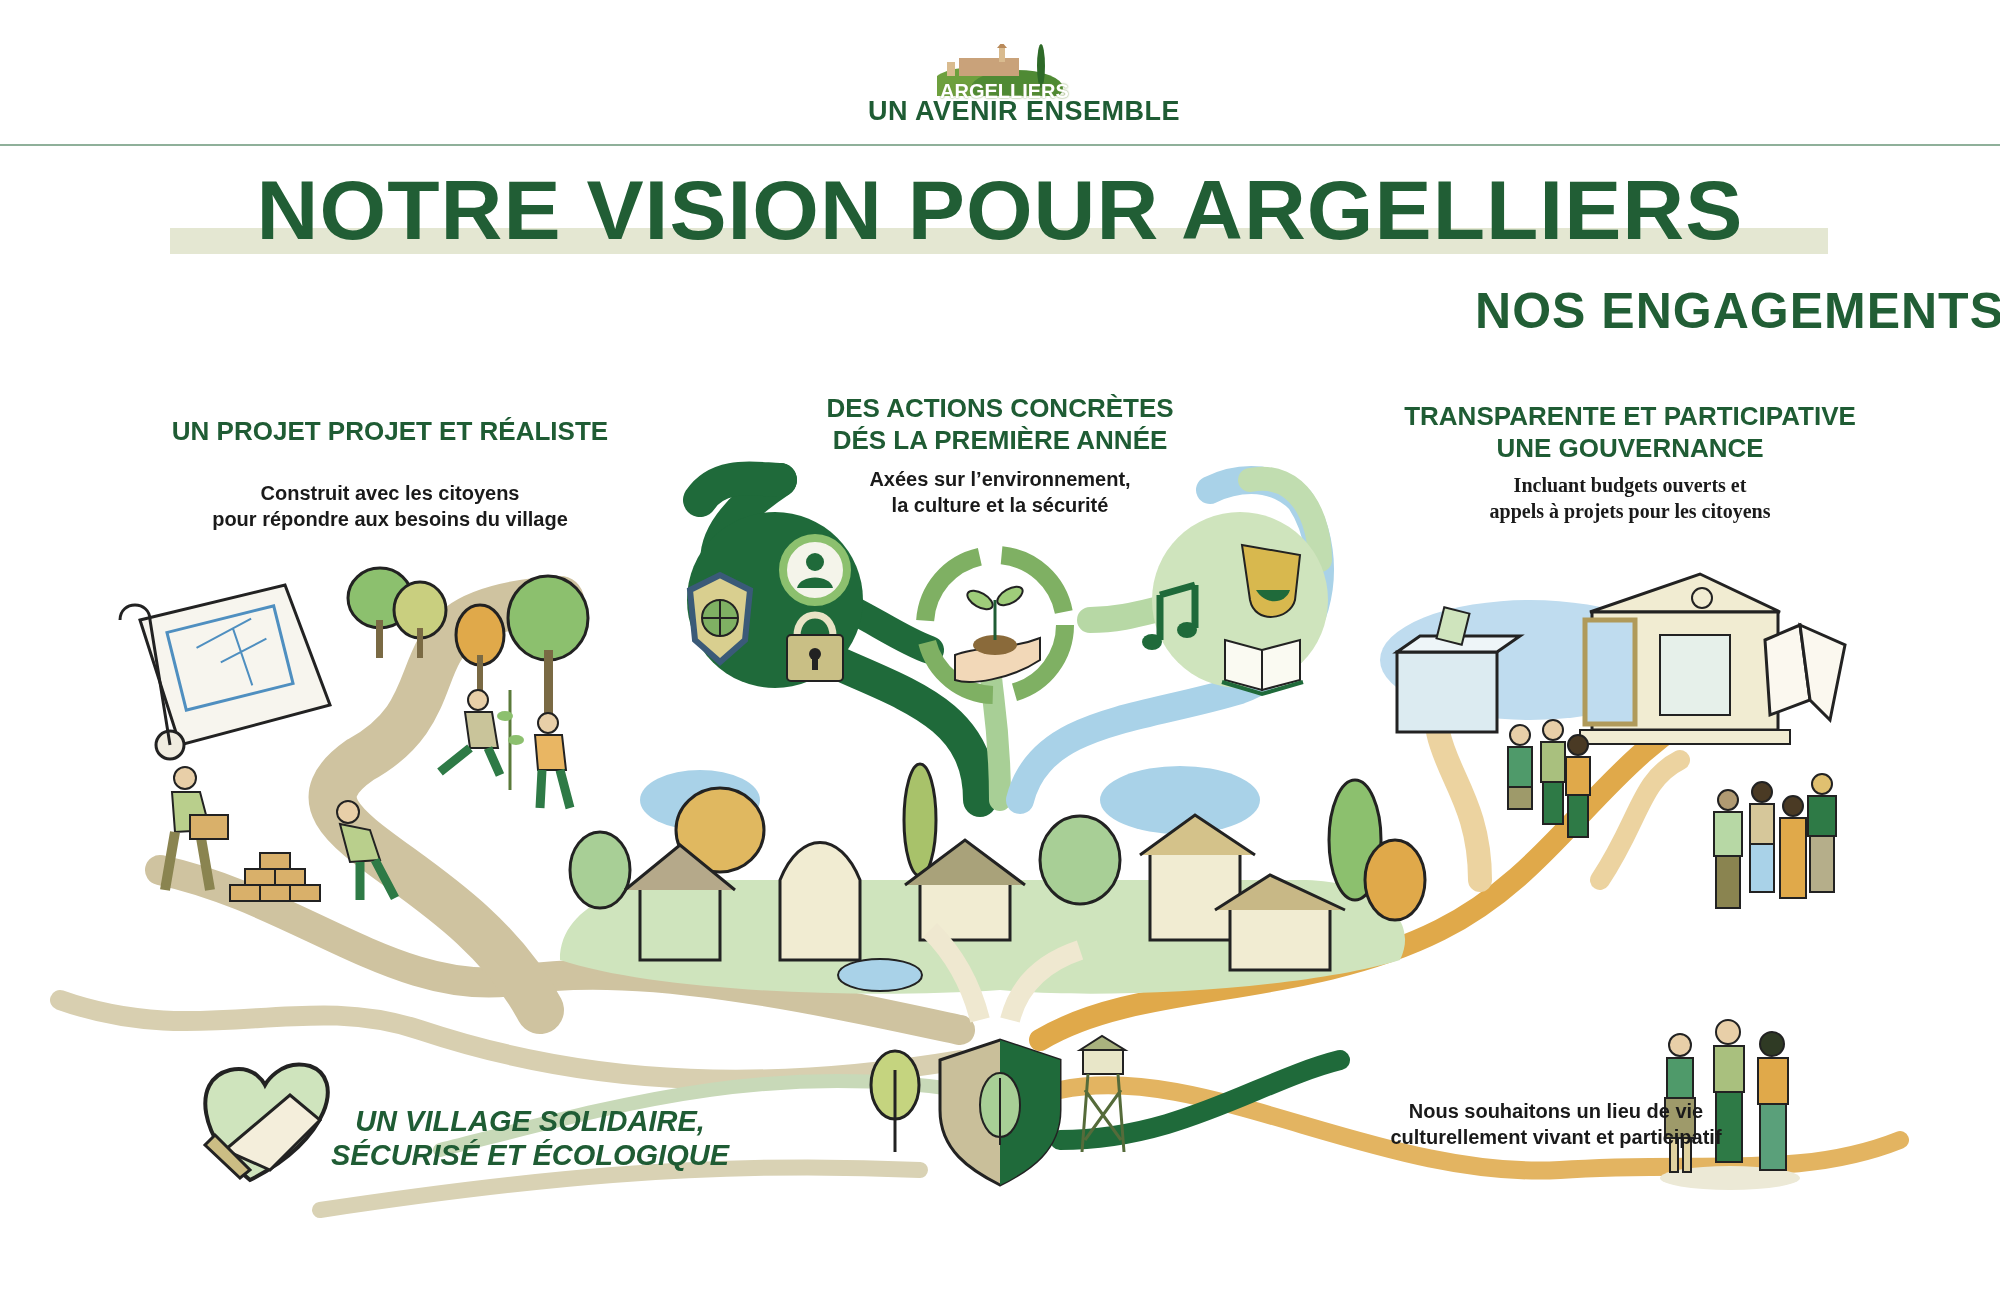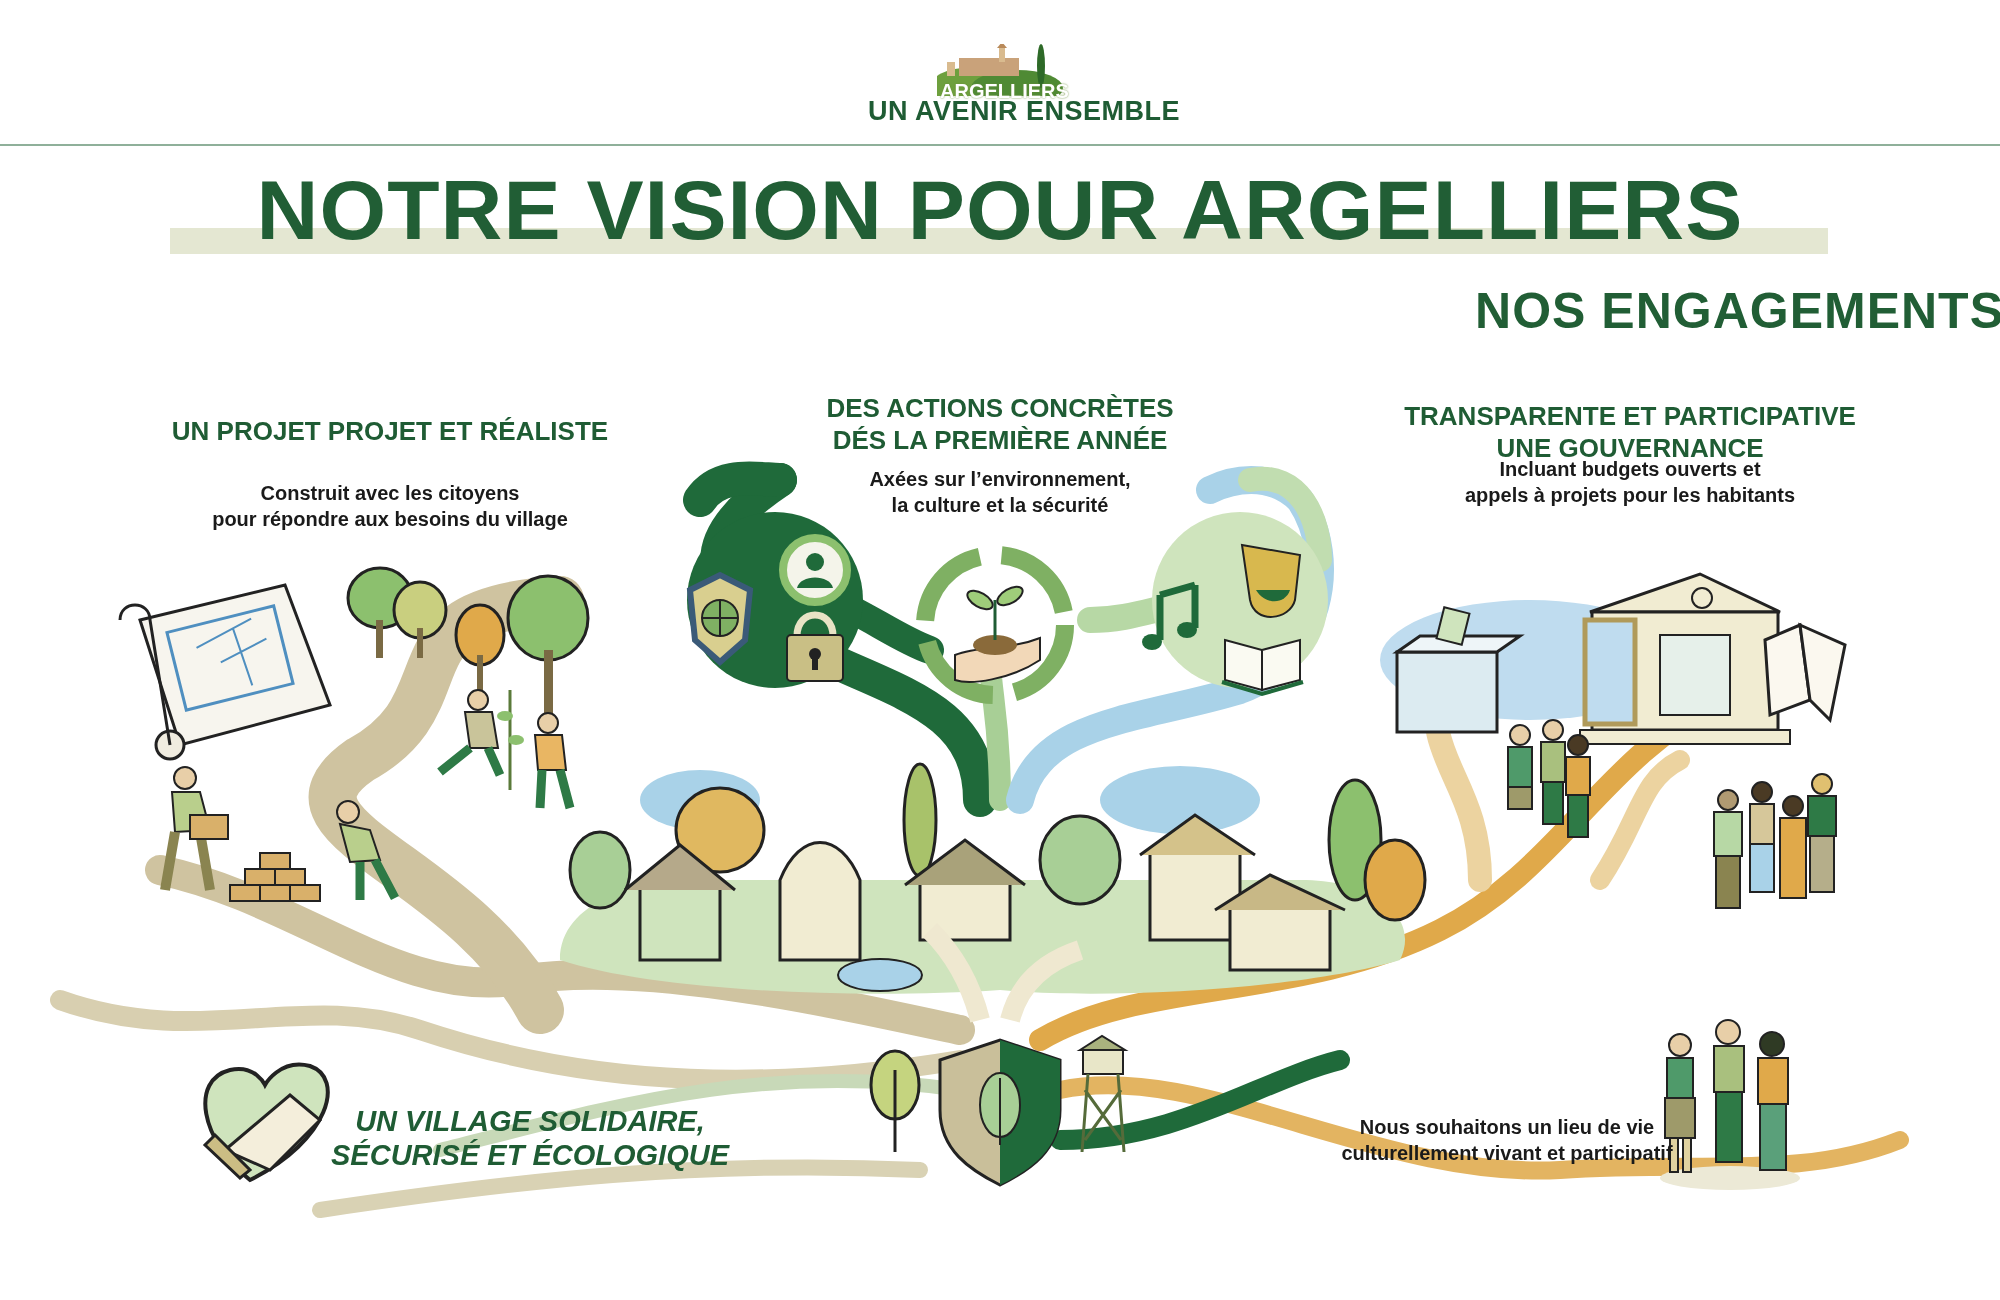--- a/index.html
+++ b/index.html
@@ -12,23 +12,23 @@
   .title-band{left:170px;top:228px;width:1658px;height:26px;background:#e4e7d2;}
   .title{left:0;top:168px;width:2000px;text-align:center;font-weight:bold;font-size:84px;line-height:84px;color:#215e35;letter-spacing:1px;transform:scaleX(1.02);}
   .subtitle{left:4px;top:286px;width:2000px;text-align:right;font-weight:bold;font-size:50px;line-height:50px;color:#215e35;letter-spacing:1px;}
   .sec-h{font-weight:bold;font-size:26px;line-height:32px;color:#1f5c34;text-align:center;}
   .sec-p{font-size:20px;line-height:26px;color:#1a1a1a;text-align:center;font-weight:bold;}
   .b1-h{left:120px;top:415px;width:540px;}
   .b1-p{left:120px;top:480px;width:540px;}
   .b2-h{left:760px;top:392px;width:480px;}
   .b2-p{left:760px;top:466px;width:480px;}
   .b3-h{left:1340px;top:400px;width:580px;}
-  .b3-p{left:1340px;top:456px;width:580px;}
+  .b3-p{left:1340px;top:472px;width:580px;font-family:Liberation Serif, serif;}
   .b4-h{left:300px;top:1104px;width:460px;font-size:29px;line-height:34px;font-style:italic;}
-  .b5-p{left:1307px;top:1098px;width:400px;margin-top:16px;}
+  .b5-p{left:1356px;top:1098px;width:400px;}
   svg.scene{left:0;top:0;}
 </style>
 </head>
 <body>
 
 <svg class="abs scene" width="2000" height="1300" viewBox="0 0 2000 1300">
 
   <g fill="none" stroke-linecap="round">
 
     <path d="M960 1030 C 820 1000, 640 960, 520 980 C 400 1000, 300 900, 160 870" stroke="#cfc3a0" stroke-width="30"></path>
@@ -289,21 +289,21 @@
   <div>Axées sur l’environnement,</div>
   <div>la culture et la sécurité</div>
 </div>
 
 <div class="abs sec-h b3-h">
   <div>TRANSPARENTE ET PARTICIPATIVE</div>
   <div>UNE GOUVERNANCE</div>
 </div>
 <div class="abs sec-p b3-p">
   <div>Incluant budgets ouverts et</div>
-  <div>appels à projets pour les habitants</div>
+  <div>appels à projets pour les citoyens</div>
 </div>
 
 <div class="abs sec-h b4-h">
   <div>UN VILLAGE SOLIDAIRE,</div>
   <div>SÉCURISÉ ET ÉCOLOGIQUE</div>
 </div>
 
 <div class="abs sec-p b5-p">
   <div>Nous souhaitons un lieu de vie</div>
   <div>culturellement vivant et participatif</div>

